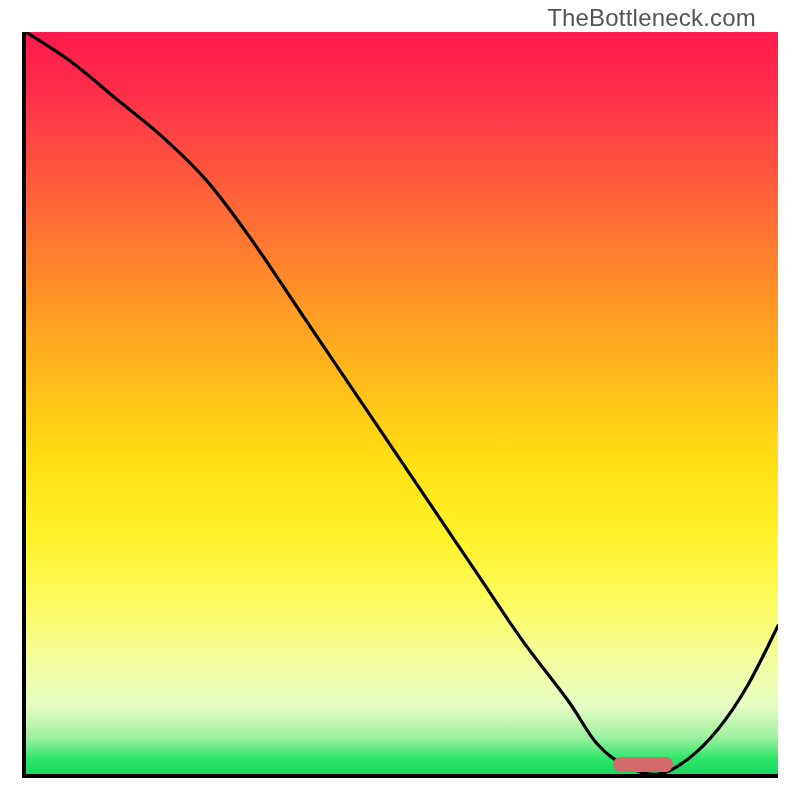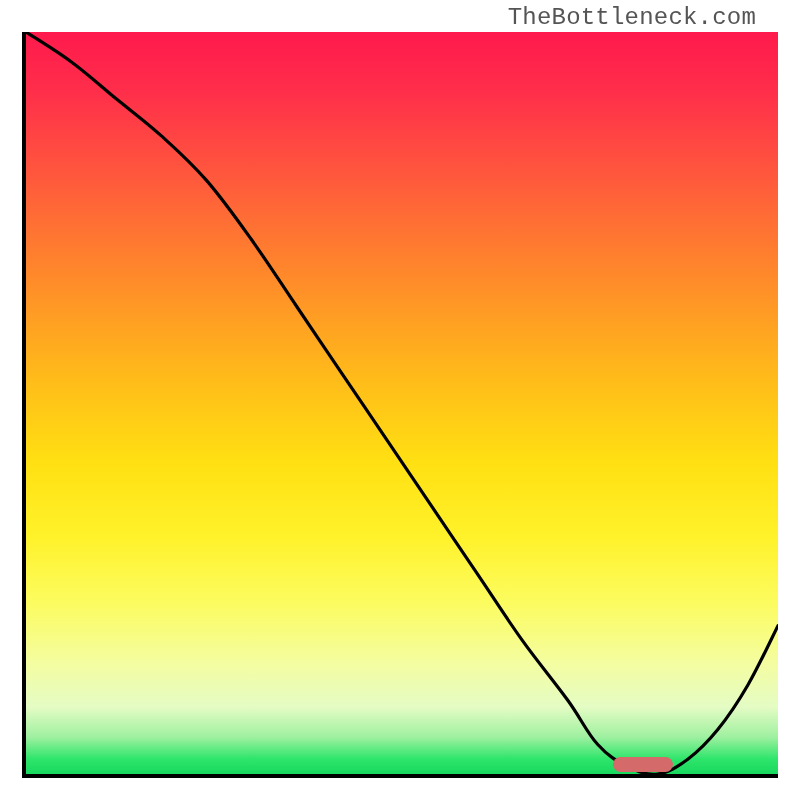--- a/index.html
+++ b/index.html
@@ -8,21 +8,20 @@
     width: 800px;
     height: 800px;
     background: #ffffff;
     font-family: Arial, Helvetica, sans-serif;
     overflow: hidden;
   }
   .container {
     position: relative;
     width: 768px;
     height: 800px;
-    font-family: Liberation Mono, monospace;
   }
   .watermark {
     position: absolute;
     top: 4px;
     right: 12px;
     font-size: 24px;
     font-weight: 500;
     color: #555;
     letter-spacing: 0.2px;
     z-index: 10;

